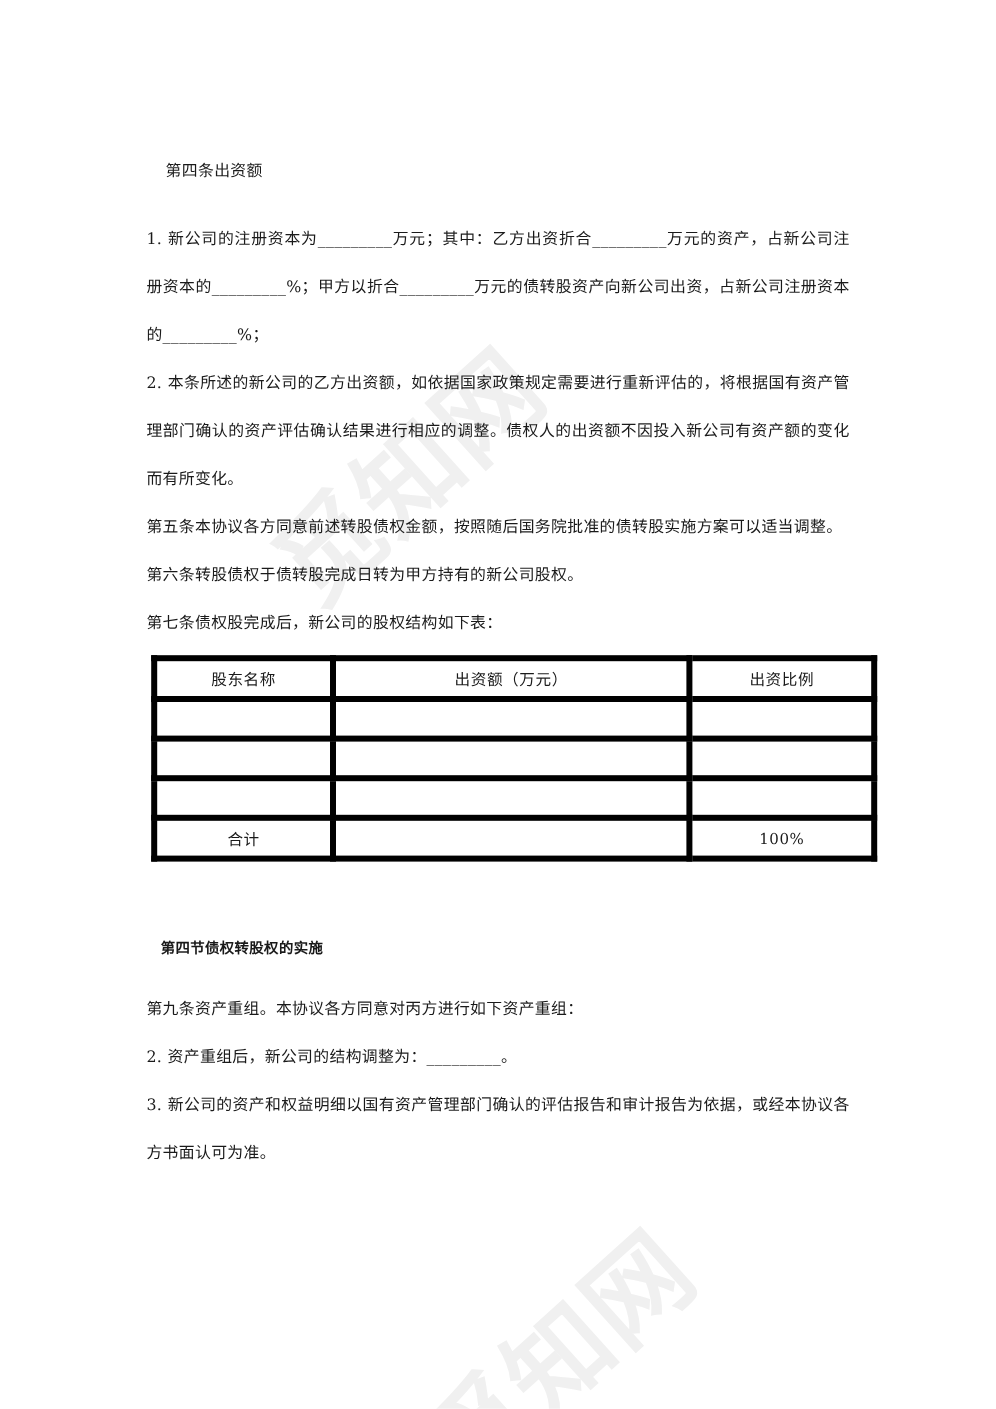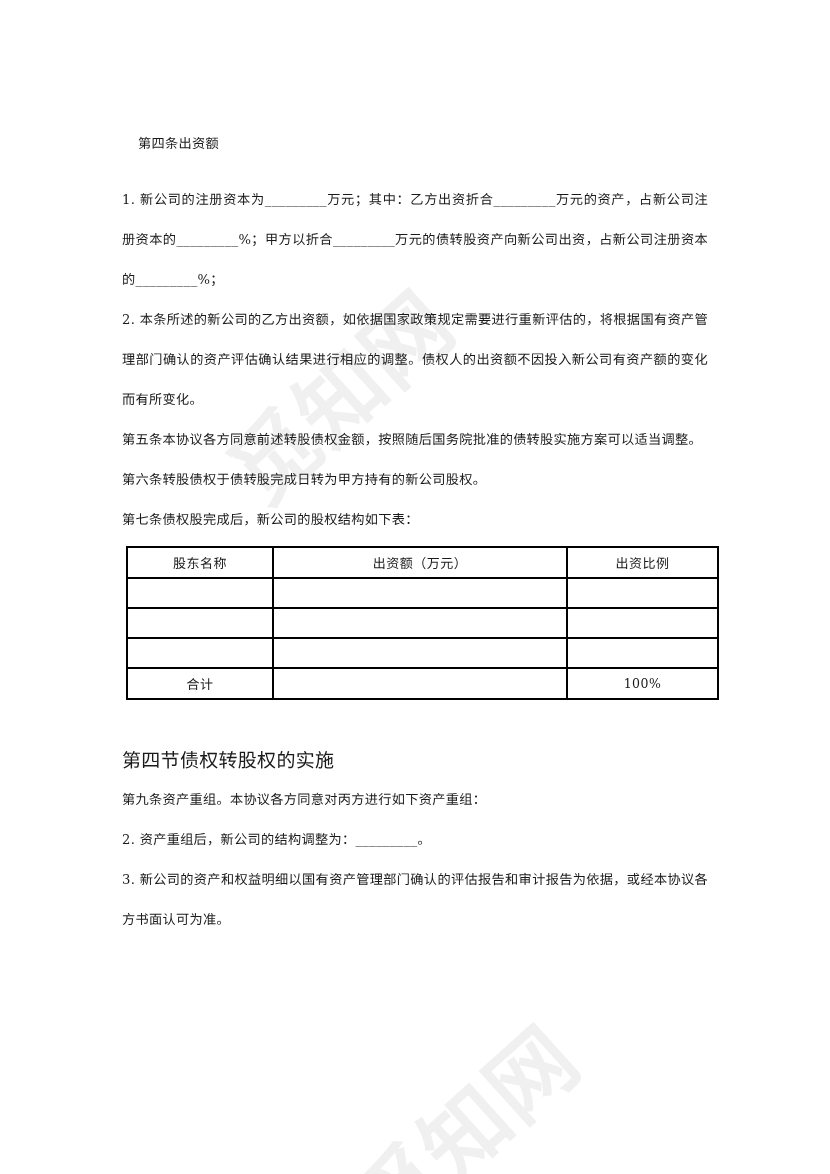--- a/index.html
+++ b/index.html
@@ -61,41 +61,41 @@
     text-justify: inter-ideograph;
     letter-spacing: 0.3px;
   }
   p.heading {
     margin: 16px;
     font-size: 13.2px;
     line-height: 40px;
     letter-spacing: 0.3px;
   }
   p.section-heading {
-    margin: 0;
-    font-size: 19px;
+    margin: 12px;
+    font-size: 12px;
     line-height: 40px;
     font-family: "DejaVu Sans", "Liberation Sans", sans-serif;
-    font-weight: 400;
+    font-weight: 700;
     letter-spacing: 0.3px;
   }
   .blank-line {
     height: 40px;
   }
 
   
   .equity-table {
     border-collapse: collapse;
     width: 573px;
     margin: 6px 0 0 4px;
     table-layout: fixed;
     font-size: 13px;
   }
   .equity-table td {
-    border: 2px solid #000000;
+    border: 5px solid #000000;
     height: 27px;
     text-align: center;
     vertical-align: middle;
     padding: 0 2px;
     letter-spacing: 0.5px;
   }
   .equity-table .c-name  { width: 140px; }
   .equity-table .c-amt   { width: 288px; }
   .equity-table .c-ratio { width: 145px; }
   .equity-table tr.header-row td { height: 29px; }

